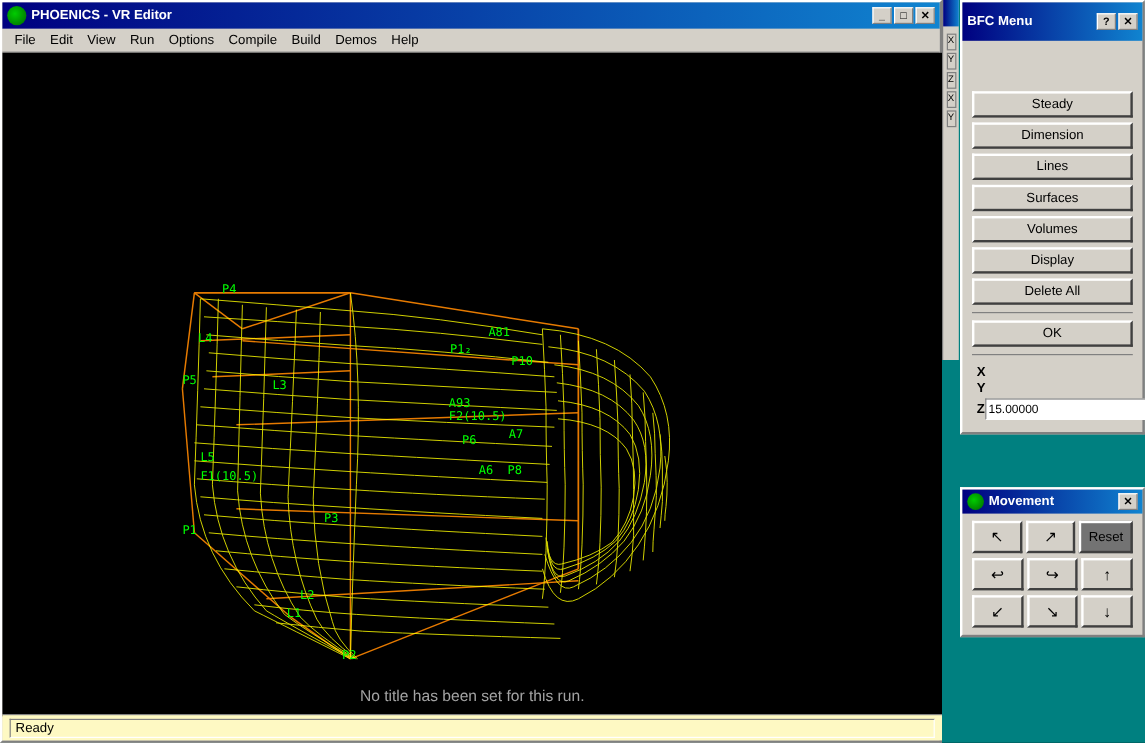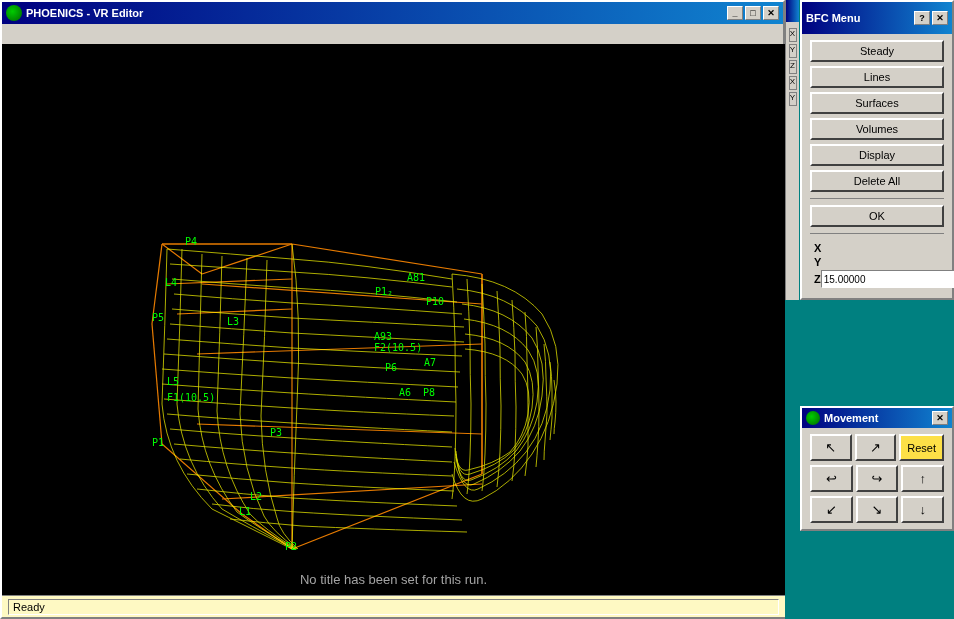--- a/index.html
+++ b/index.html
@@ -129,20 +129,21 @@
       background: #d4d0c8;
       border: 1px solid #fff;
       border-right-color: #808080;
       border-bottom-color: #808080;
       display: flex; align-items: center; justify-content: center;
       font-size: 9px; cursor: pointer; color: #000;
     }
 
     .bfc-content {
       padding: 6px 8px;
+      margin-top: 36px;
     }
 
     
     .bfc-button {
       display: block;
       width: 100%;
       margin-bottom: 4px;
       padding: 3px 6px;
       background: #d4d0c8;
       border: 2px solid #fff;
@@ -221,21 +222,21 @@
       border: 2px solid #fff;
       border-right-color: #404040;
       border-bottom-color: #404040;
       cursor: pointer;
       font-size: 13px;
       text-align: center;
       display: flex; align-items: center; justify-content: center;
     }
     .mov-reset {
       padding: 4px 6px;
-      background: #fde047;
+      background: #737373;
       border: 2px solid #fff;
       border-right-color: #404040;
       border-bottom-color: #404040;
       cursor: pointer;
       font-size: 11px;
       text-align: center;
     }
 
     
     .partial-window {
@@ -274,20 +275,31 @@
   <div class="title-bar">
     <div class="title-bar-icon"></div>
     <span class="title-bar-text">PHOENICS - VR Editor</span>
     <div class="title-bar-buttons">
       <div class="title-btn">_</div>
       <div class="title-btn">□</div>
       <div class="title-btn">✕</div>
     </div>
   </div>
 
+  <div class="menu-bar">
+    <span class="menu-item">File</span>
+    <span class="menu-item">Edit</span>
+    <span class="menu-item">View</span>
+    <span class="menu-item">Run</span>
+    <span class="menu-item">Options</span>
+    <span class="menu-item">Compile</span>
+    <span class="menu-item">Build</span>
+    <span class="menu-item">Demos</span>
+    <span class="menu-item">Help</span>
+  </div>
 
   <div class="canvas-area">
 
     <svg class="wireframe-svg" viewBox="0 0 783 553">
 
       <g stroke="#ff8800" stroke-width="1.2" fill="none" opacity="0.9">
 
         <line x1="290" y1="200" x2="480" y2="230"></line>
         <line x1="290" y1="200" x2="160" y2="200"></line>
         <line x1="160" y1="200" x2="150" y2="280"></line>
@@ -415,20 +427,21 @@
   <div class="bfc-title-bar">
     <span class="bfc-title-text">BFC Menu</span>
     <div class="bfc-title-buttons">
       <div class="bfc-btn-sm">?</div>
       <div class="bfc-btn-sm">✕</div>
     </div>
   </div>
 
   <div class="bfc-content">
     <button class="bfc-button">Steady</button>
+    <button class="bfc-button">Dimension</button>
     <button class="bfc-button">Lines</button>
     <button class="bfc-button">Surfaces</button>
     <button class="bfc-button">Volumes</button>
     <button class="bfc-button">Display</button>
     <button class="bfc-button">Delete All</button>
 
     <div class="bfc-divider"></div>
 
     <button class="bfc-button">OK</button>
 

